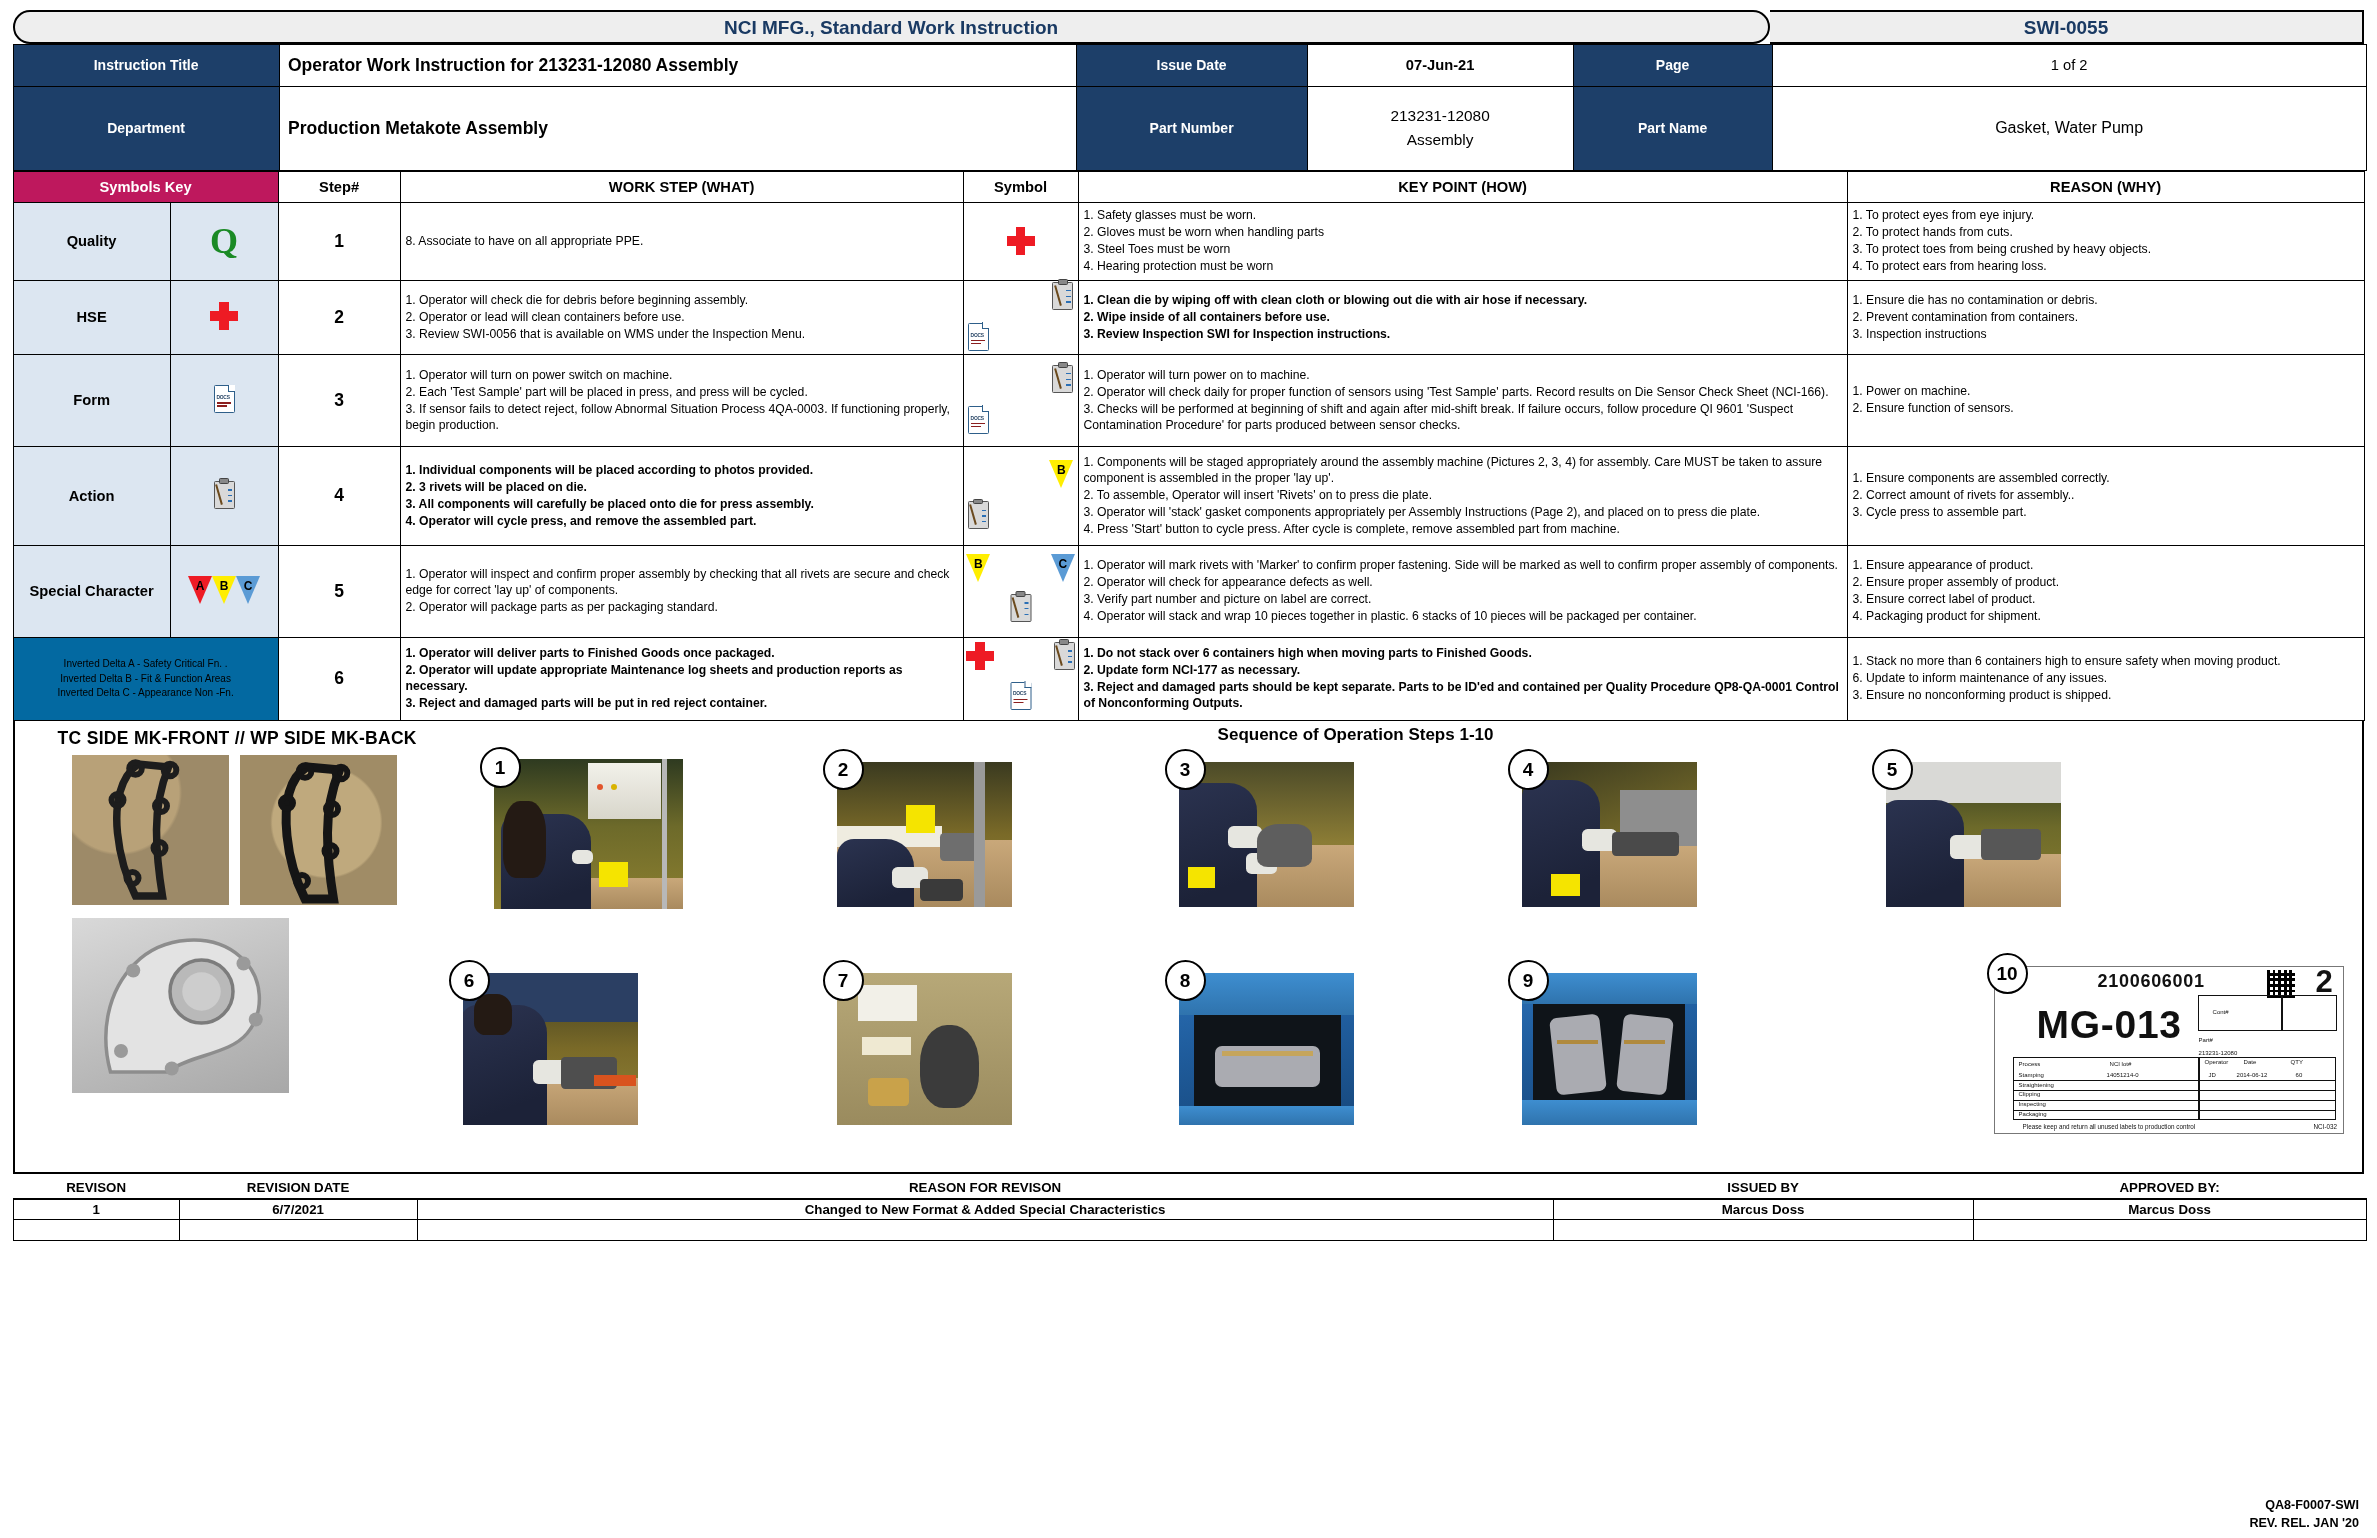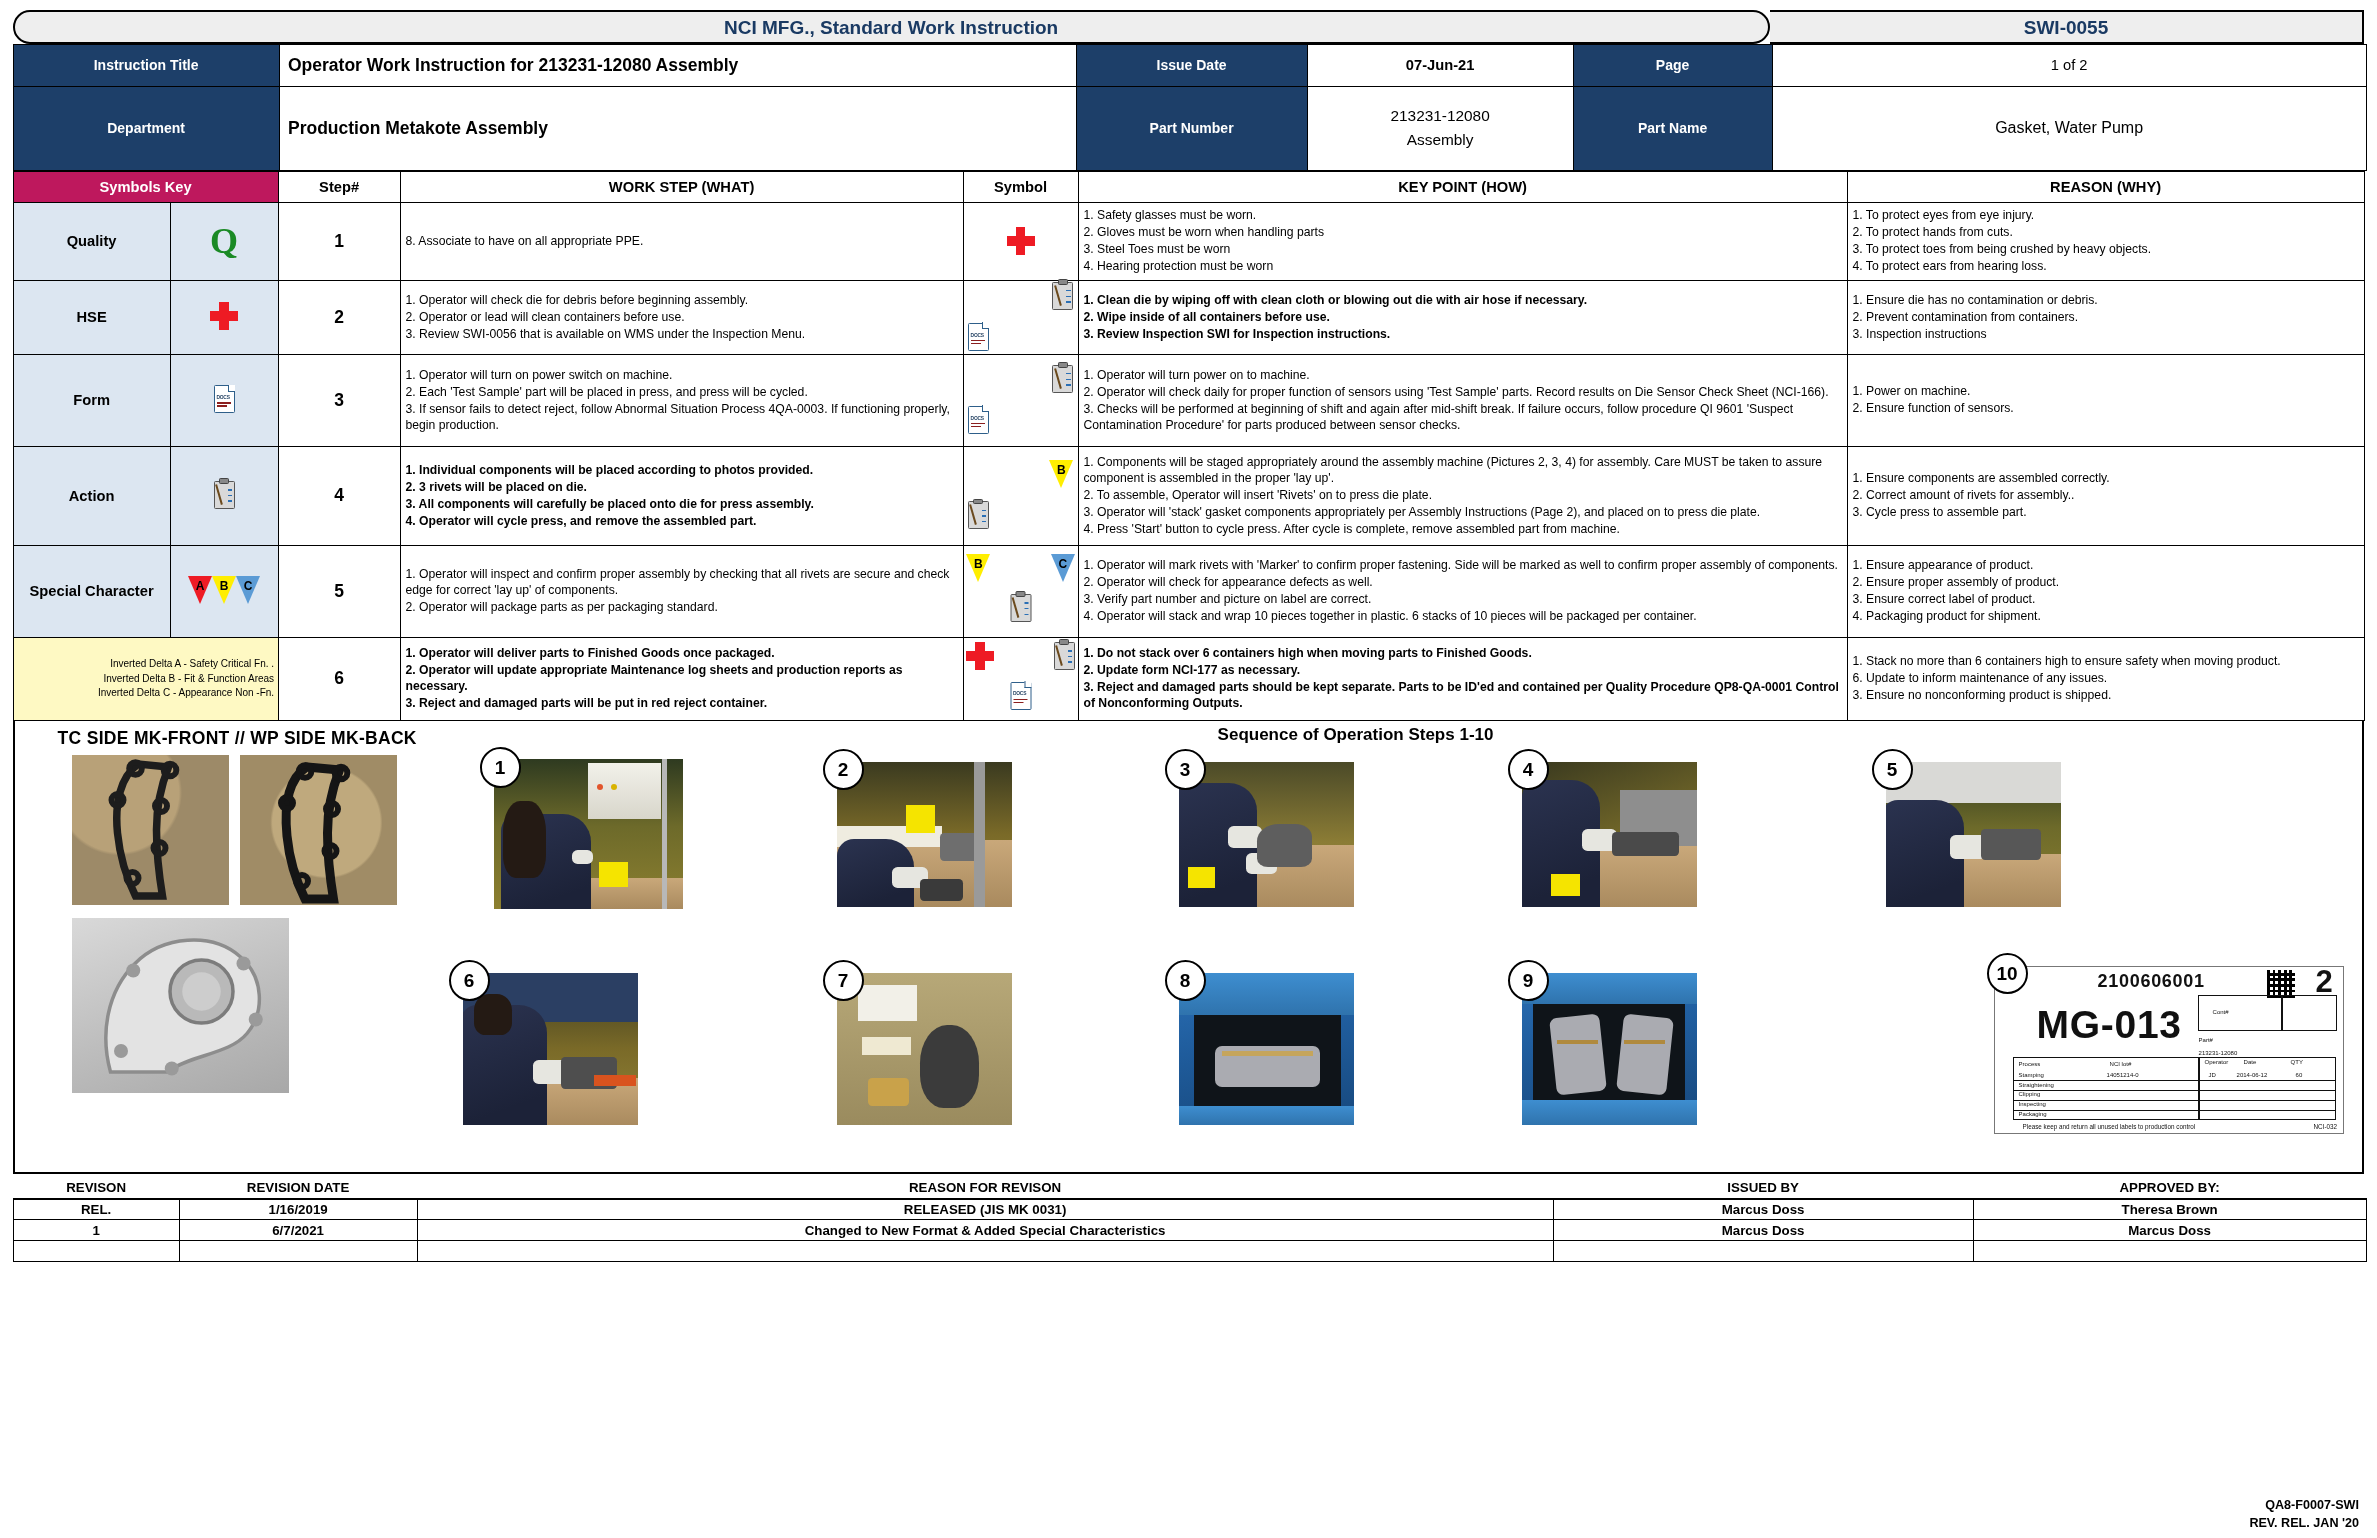--- a/index.html
+++ b/index.html
@@ -42,21 +42,21 @@
   .keysym  { background:#dce6f1; text-align:center; }
 
   .stepnum { text-align:center; font-size:17.5px; font-weight:bold; }
 
   .cellpad { padding:3.5px 4.9px !important; vertical-align:top; }
   ul.lines { list-style:none; margin:0; padding:0; }
   ul.lines li { font-size:12.2px; line-height:1.34; margin:0 0 0.7px 0; }
   ul.lines li.b { font-weight:bold; }
 
   
-  .legend { background:#fef9c3; font-size:10px; line-height:1.45; padding:4.2px 3.5px !important; vertical-align:top; text-align:right; font-weight:normal;}
+  .legend { background:#0369a1; font-size:10px; line-height:1.45; padding:4.2px 3.5px !important; vertical-align:top; text-align:center; font-weight:normal;}
 
   
   .symbox { position:relative; width:100%; height:100%; }
   .q-glyph { color:#1a8a25; font-size:36px; font-weight:bold; font-family:"Liberation Serif", serif; line-height:1; }
   .cross { display:inline-block; position:relative; width:28px; height:28px; }
   .cross:before, .cross:after { content:""; position:absolute; background:#ee1b24; }
   .cross:before { left:9px; top:0; width:9.8px; height:28px; }
   .cross:after  { top:9px; left:0; height:9.8px; width:28px; }
 
   .docicon { display:inline-block; width:21px; height:28px; position:relative; }
@@ -620,27 +620,20 @@
           <tr>
         <th class="hdr">REVISON</th>
         <th class="hdr">REVISION DATE</th>
         <th class="hdr">REASON FOR REVISON</th>
         <th class="hdr">ISSUED BY</th>
         <th class="hdr">APPROVED BY:</th>
       </tr>
       </tbody>
         <tbody id="rev-body">
           <tr>
-            <td>REL.</td>
-            <td>1/16/2019</td>
-            <td>RELEASED (JIS MK 0031)</td>
-            <td>Marcus Doss</td>
-            <td>Theresa Brown</td>
-          </tr>
-          <tr>
             <td>1</td>
             <td>6/7/2021</td>
             <td>Changed to New Format &amp; Added Special Characteristics</td>
             <td>Marcus Doss</td>
             <td>Marcus Doss</td>
           </tr>
           <tr>
             <td></td>
             <td></td>
             <td></td>

